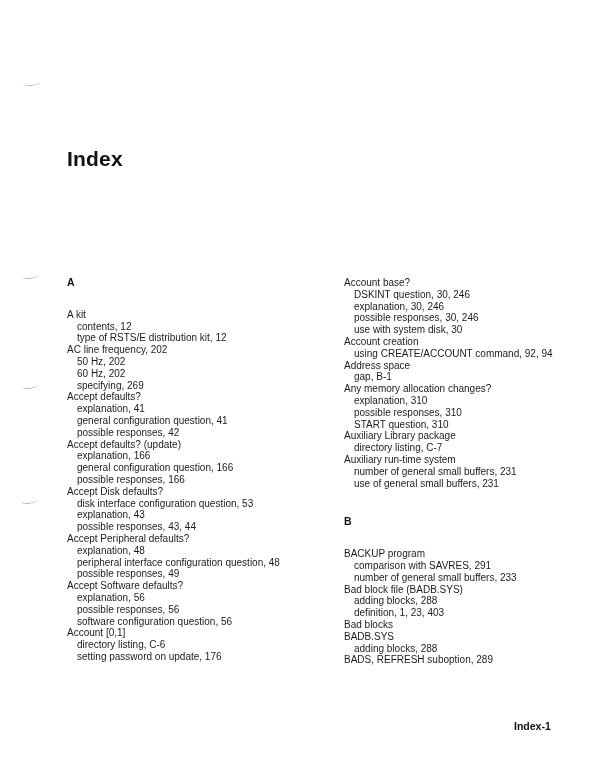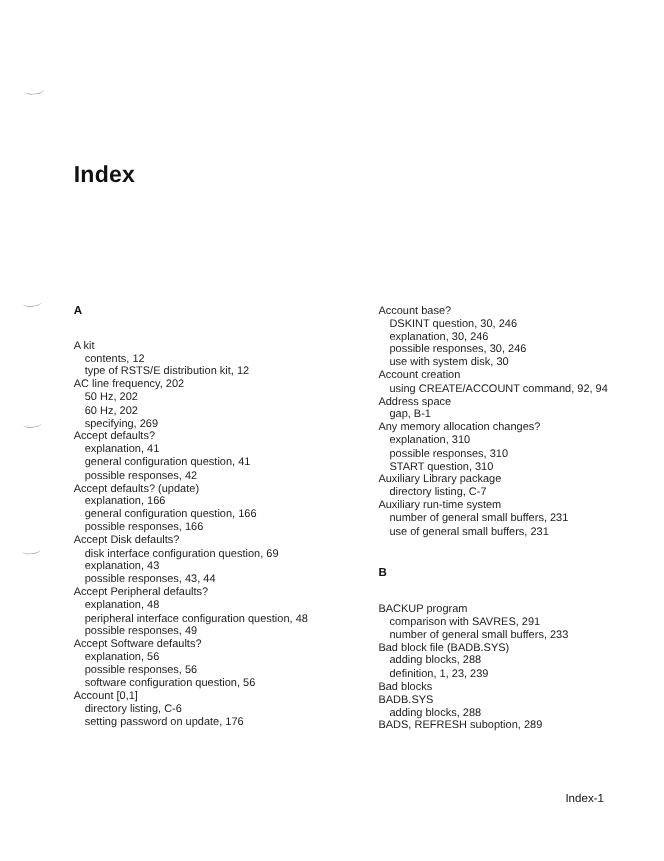--- a/index.html
+++ b/index.html
@@ -42,21 +42,21 @@
   }
   .section-letter.gap-above { margin-top: 27px; }
   .entry { margin: 0; }
   .term { white-space: nowrap; }
   .sub  { padding-left: 10px; white-space: nowrap; }
   .page-footer {
     position: absolute;
     left: 514px;
     top: 720px;
     font-size: 10.5px;
-    font-weight: normal;
+    font-weight: bold;
     color: #111;
   }
   .scan-mark {
     position: absolute;
     width: 17px;
     height: 6px;
     border-bottom: 1.6px solid #8d8d8d;
     border-radius: 0 0 60% 60%;
     opacity: 0.65;
     transform: rotate(-6deg);
@@ -96,21 +96,21 @@
         <div class="sub">possible responses, 42</div>
       </div>
       <div class="entry">
         <div class="term">Accept defaults? (update)</div>
         <div class="sub">explanation, 166</div>
         <div class="sub">general configuration question, 166</div>
         <div class="sub">possible responses, 166</div>
       </div>
       <div class="entry">
         <div class="term">Accept Disk defaults?</div>
-        <div class="sub">disk interface configuration question, 69</div>
+        <div class="sub">disk interface configuration question, 53</div>
         <div class="sub">explanation, 43</div>
         <div class="sub">possible responses, 43, 44</div>
       </div>
       <div class="entry">
         <div class="term">Accept Peripheral defaults?</div>
         <div class="sub">explanation, 48</div>
         <div class="sub">peripheral interface configuration question, 48</div>
         <div class="sub">possible responses, 49</div>
       </div>
       <div class="entry">
@@ -161,21 +161,21 @@
       </div>
       <div class="section-letter gap-above">B</div>
       <div class="entry">
         <div class="term">BACKUP program</div>
         <div class="sub">comparison with SAVRES, 291</div>
         <div class="sub">number of general small buffers, 233</div>
       </div>
       <div class="entry">
         <div class="term">Bad block file (BADB.SYS)</div>
         <div class="sub">adding blocks, 288</div>
-        <div class="sub">definition, 1, 23, 239</div>
+        <div class="sub">definition, 1, 23, 403</div>
       </div>
       <div class="entry">
         <div class="term">Bad blocks</div>
       </div>
       <div class="entry">
         <div class="term">BADB.SYS</div>
         <div class="sub">adding blocks, 288</div>
       </div>
       <div class="entry">
         <div class="term">BADS, REFRESH suboption, 289</div>

